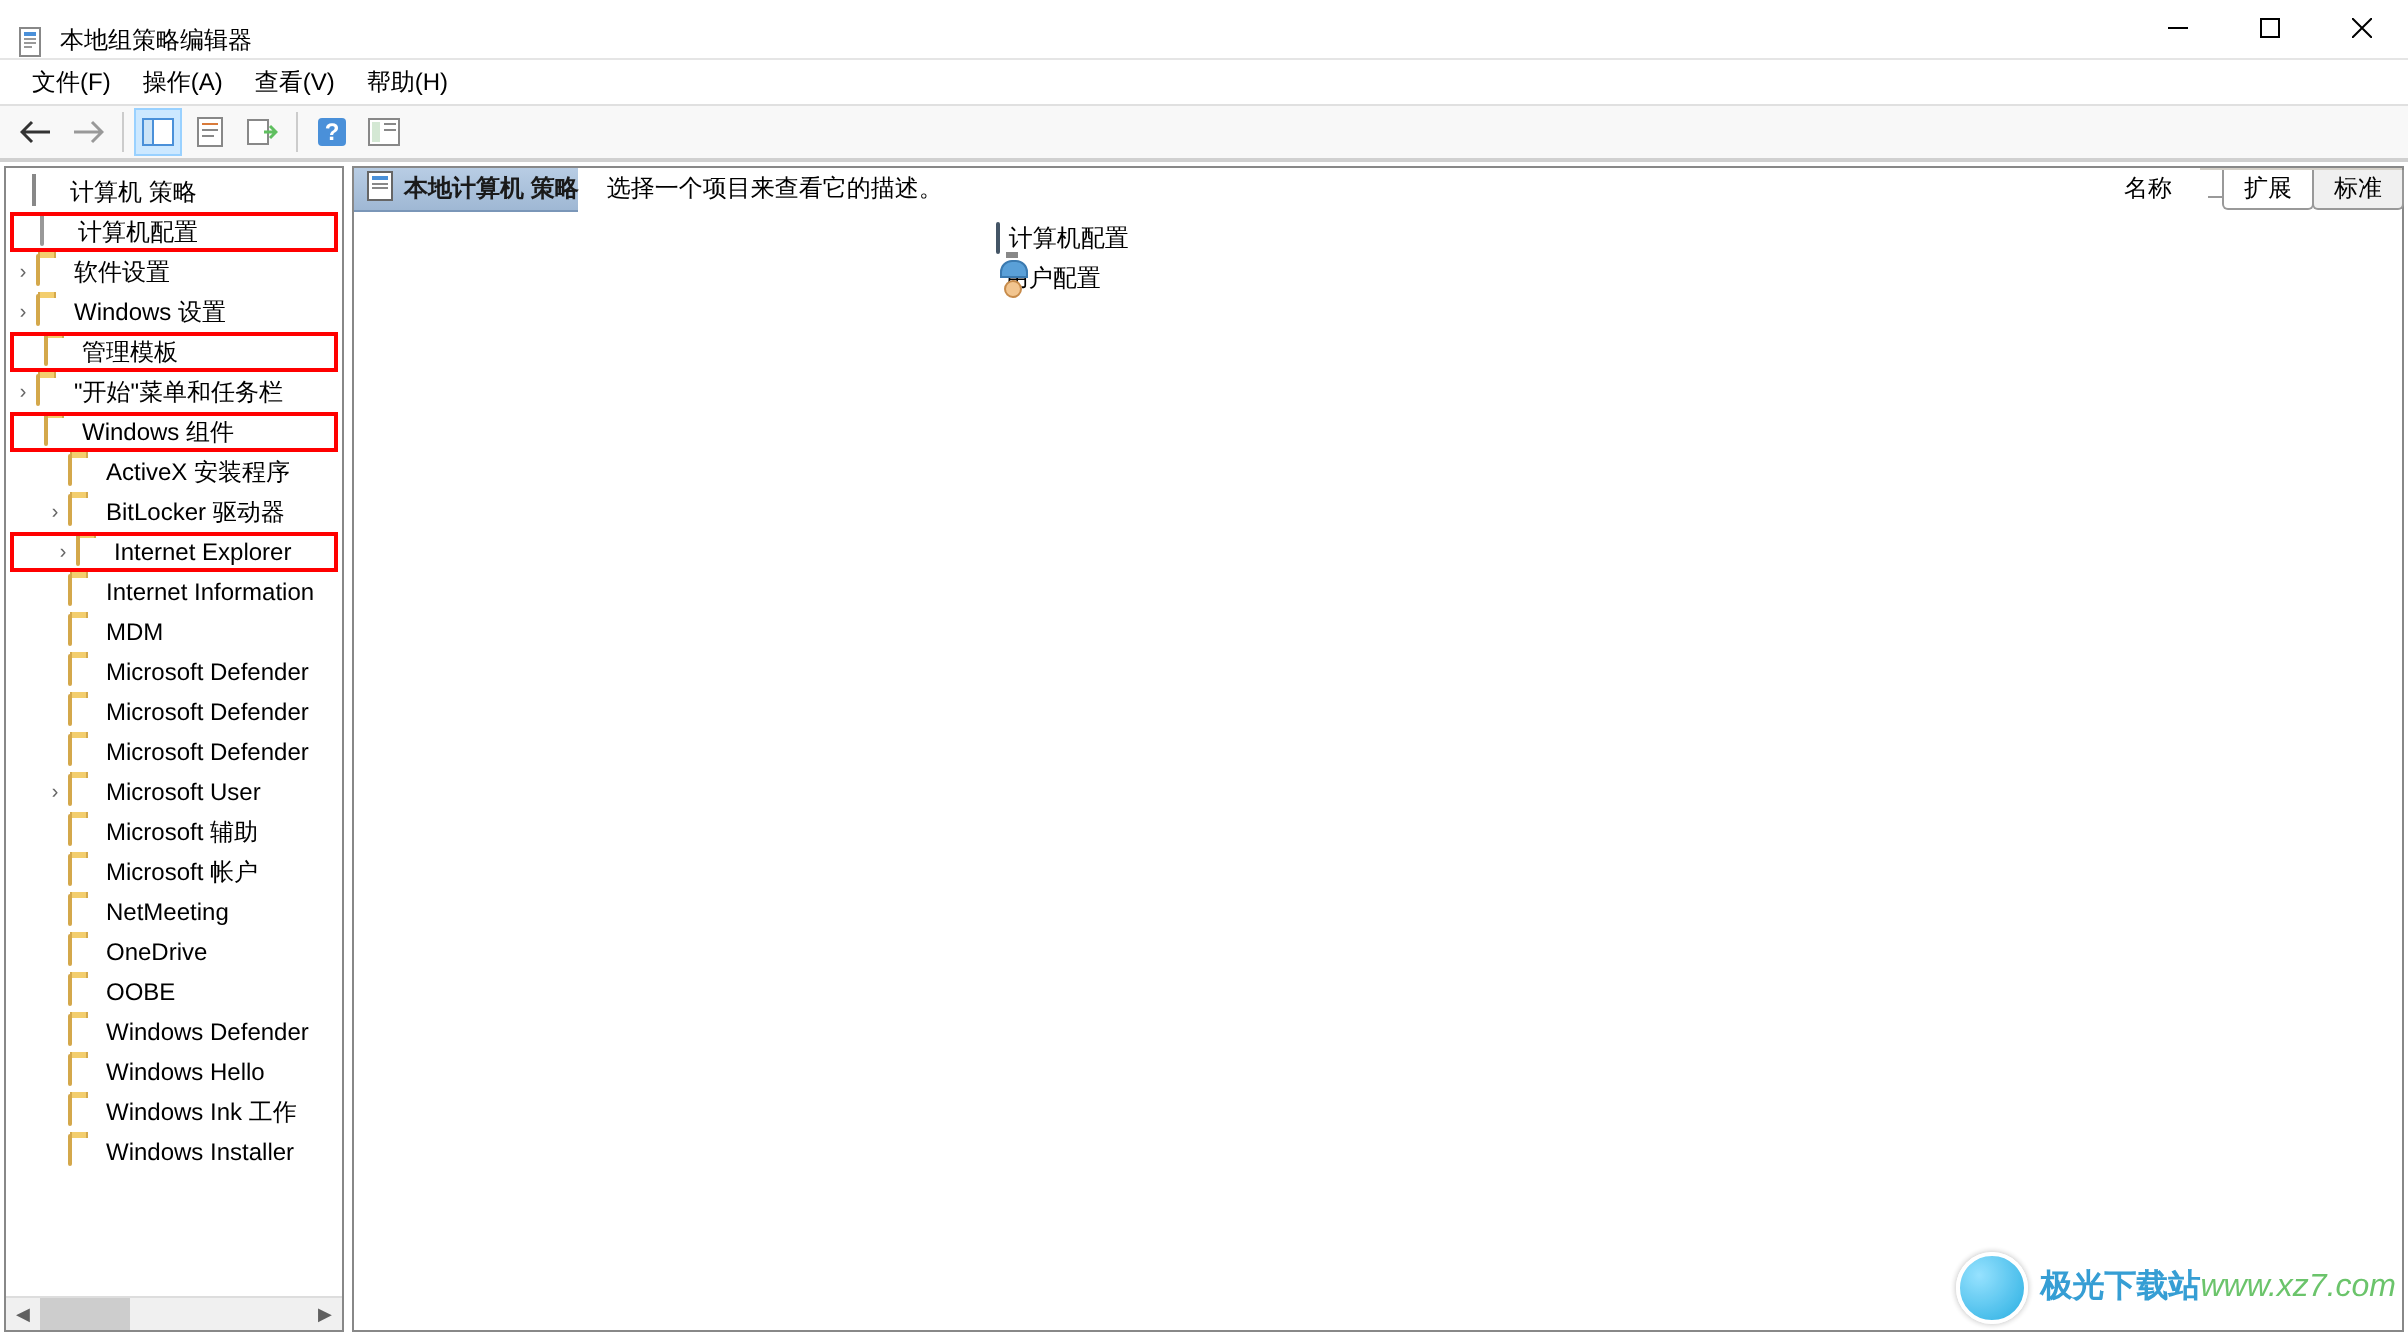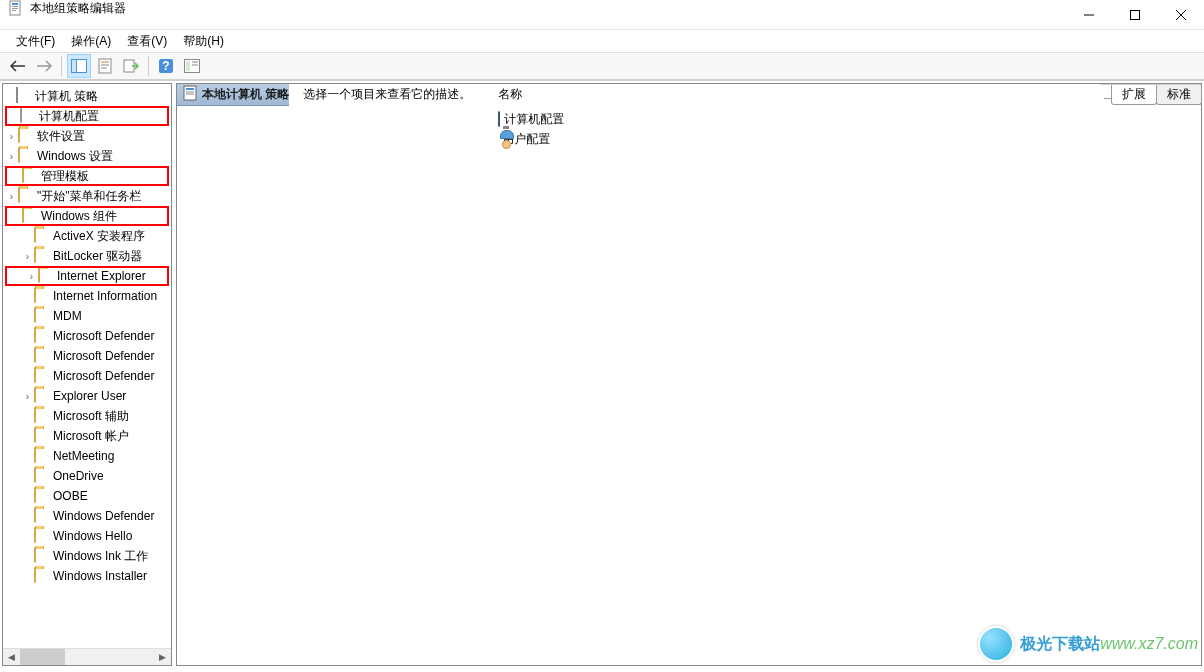--- a/index.html
+++ b/index.html
@@ -1,19 +1,19 @@
 <!DOCTYPE html>
 <html><head>
 <meta charset="utf-8">
 <style>
 * { box-sizing: border-box; margin: 0; padding: 0; font-family: "Microsoft YaHei", "Segoe UI", Tahoma, sans-serif; font-size: 12px; }
 body { width: 1204px; height: 672px; background: #fff; overflow: hidden; position: relative; }
 
 
-.titlebar { height: 30px; display: flex; align-items: flex-start; padding-left: 8px; border-bottom: 1px solid #e5e5e5; }
+.titlebar { height: 30px; display: flex; align-items: flex-end; padding-left: 8px; border-bottom: 1px solid #e5e5e5; }
 .titlebar .app-icon { width: 16px; height: 16px; margin-right: 6px; }
 .titlebar .title { flex: 1; }
 .window-controls { display: flex; }
 .window-controls > div { width: 46px; height: 30px; display: flex; align-items: center; justify-content: center; }
 
 
 .menubar { height: 22px; display: flex; align-items: center; padding-left: 8px; }
 .menubar span { padding: 2px 8px; cursor: default; }
 
 
@@ -50,21 +50,21 @@
 .h-scroll { height: 17px; border-top: 1px solid #ddd; display: flex; background: #f0f0f0; }
 .h-scroll .arrow { width: 17px; height: 100%; display: flex; align-items: center; justify-content: center; background: #f0f0f0; color: #606060; font-size: 9px; }
 .h-scroll .track { flex: 1; background: #f0f0f0; position: relative; }
 .h-scroll .thumb { position: absolute; left: 0; width: 45px; height: 100%; background: #cdcdcd; }
 
 
 .content-panel { flex: 1; border: 1px solid #888; margin: 2px 2px 2px 4px; display: flex; flex-direction: row; background: #fff; }
 .content-header { height: 22px; background: linear-gradient(#b8cde4, #9fb8d4); border-bottom: 1px solid #7a96b8; display: flex; align-items: center; padding-left: 6px; gap: 5px; font-weight: bold; color: #1a1a1a; }
 .content-body { flex: 1; display: flex; padding: 2px 14px; }
 .desc-col { width: 195px; }
-.items-col { flex: 1; }
+.items-col { flex: 1; text-align: right; }
 .items-col .col-header { margin-bottom: 6px; }
 .item-row { height: 20px; display: flex; align-items: center; gap: 4px; }
 .comp-icon { width: 16px; height: 14px; background: linear-gradient(#9cc5e8, #5a8ec7); border: 1px solid #456; border-radius: 1px; position: relative; }
 .comp-icon::after { content: ""; position: absolute; bottom: -3px; left: 4px; width: 6px; height: 3px; background: #888; }
 .user-icon-sm { width: 16px; height: 16px; position: relative; }
 .user-icon-sm::before { content: ""; position: absolute; top: 1px; left: 4px; width: 7px; height: 7px; background: #f2c58f; border-radius: 50%; border: 1px solid #c78b4a; }
 .user-icon-sm::after { content: ""; position: absolute; bottom: 0; left: 2px; width: 12px; height: 7px; background: #5aa0d8; border-radius: 6px 6px 0 0; border: 1px solid #3b7ab0; }
 
 
 .tabs { height: 22px; display: flex; align-items: flex-start; padding-left: 4px; border-top: 1px solid #d4d0c8; }
@@ -244,21 +244,21 @@
             <span class="label">Microsoft Defender</span>
           </div>
           <div class="tree-row indent-4">
             <span class="expand"></span>
             <span class="ficon"><span class="folder-icon"></span></span>
             <span class="label">Microsoft Defender</span>
           </div>
           <div class="tree-row indent-4">
             <span class="expand">›</span>
             <span class="ficon"><span class="folder-icon"></span></span>
-            <span class="label">Explorer User</span>
+            <span class="label">Microsoft User</span>
           </div>
           <div class="tree-row indent-4">
             <span class="expand"></span>
             <span class="ficon"><span class="folder-icon"></span></span>
             <span class="label">Microsoft 辅助</span>
           </div>
           <div class="tree-row indent-4">
             <span class="expand"></span>
             <span class="ficon"><span class="folder-icon"></span></span>
             <span class="label">Microsoft 帐户</span>

